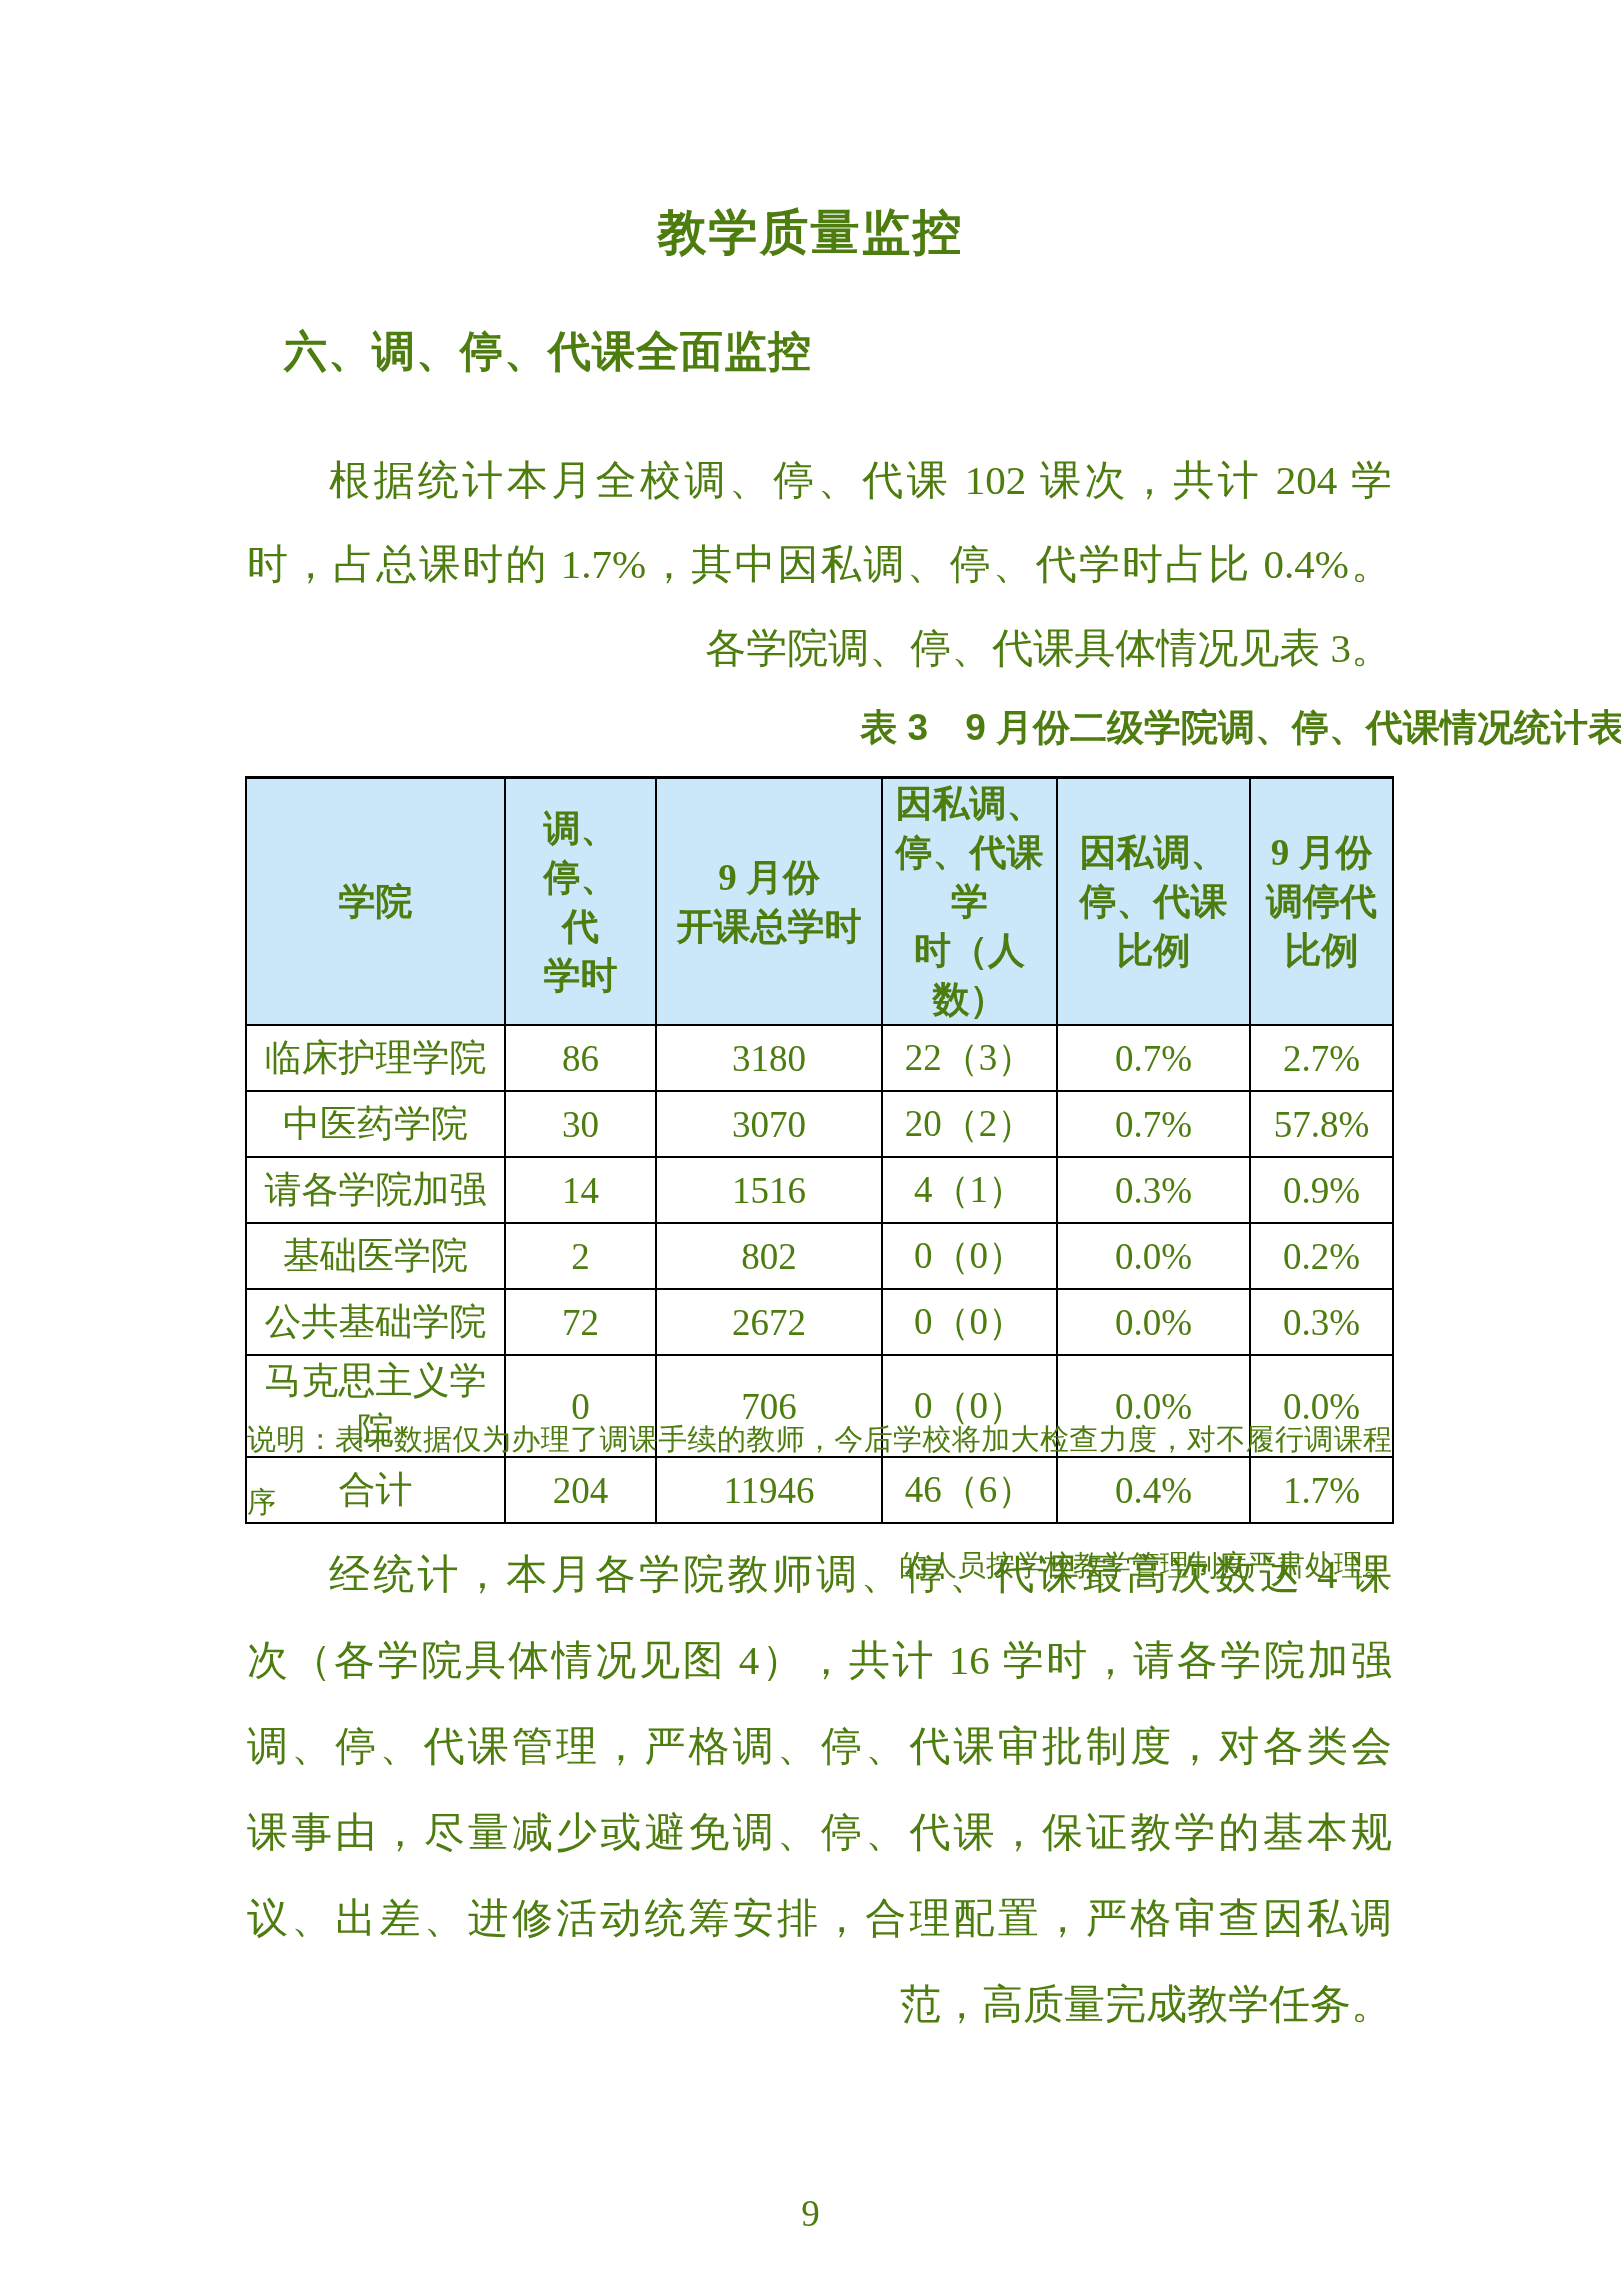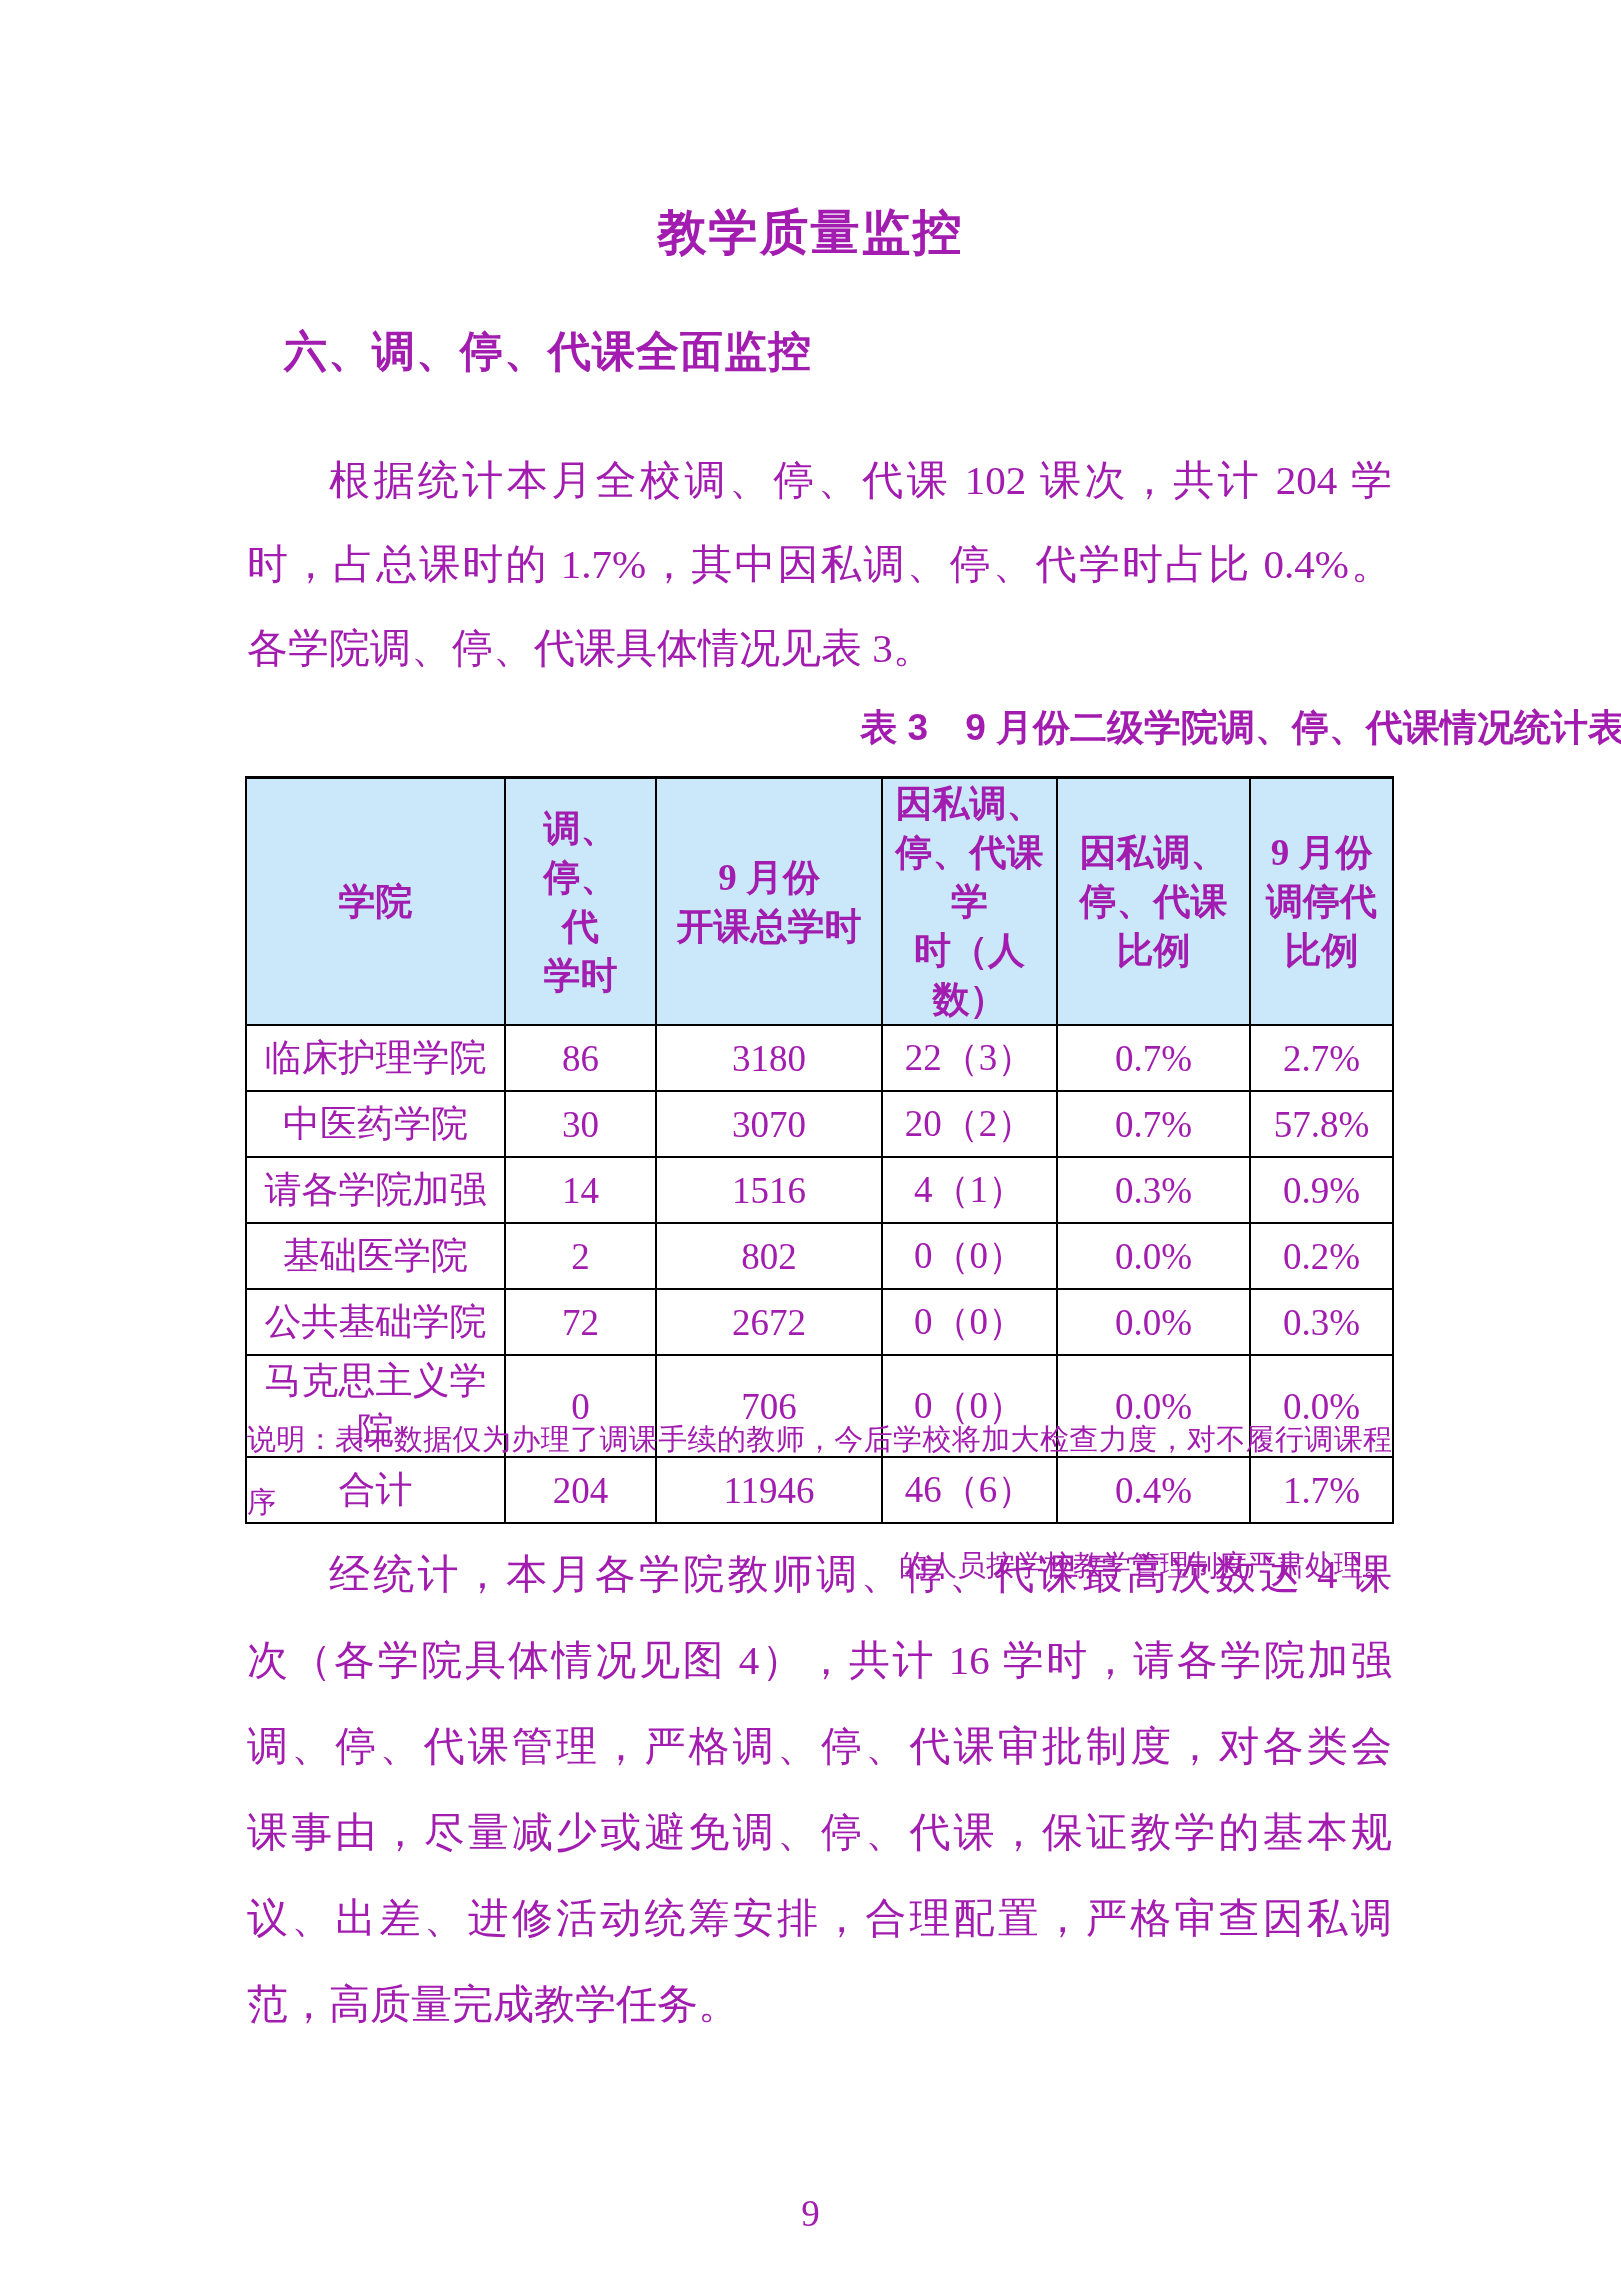--- a/index.html
+++ b/index.html
@@ -3,21 +3,21 @@
 <meta charset="utf-8">
 <style>
   html,body{margin:0;padding:0;background:#888;}
   .page{
     position:relative;
     width:1621px;height:2293px;
     background:#ffffff;
     margin:0 auto;
     overflow:hidden;
     font-family:"Liberation Serif","DejaVu Serif",serif;
-    color:#a21caf;
+    color:#4d7c0f;
   }
   .sans{font-family:"Liberation Sans","DejaVu Sans",sans-serif;}
   .abs{position:absolute;}
 
   .doc-title{
     top:201px;left:0;width:100%;
     text-align:center;
     font-size:49px;font-weight:bold;line-height:63px;
     letter-spacing:2px;
   }
@@ -27,21 +27,21 @@
     letter-spacing:1px;
   }
   .para{
     left:247px;width:1145px;
     font-size:41px;
   }
   .para1{top:438px;}
   .para2{top:1531px;}
   .para .line{
     line-height:84px;
-    text-align:left;
+    text-align:right;
   }
   .para2 .line{line-height:86px;}
   .para .line.fill{
     text-align:justify;
     text-align-last:justify;
     font-family:Liberation Serif, serif;
   }
   .para .line.indent{padding-left:82px;}
 
   .table-caption{

